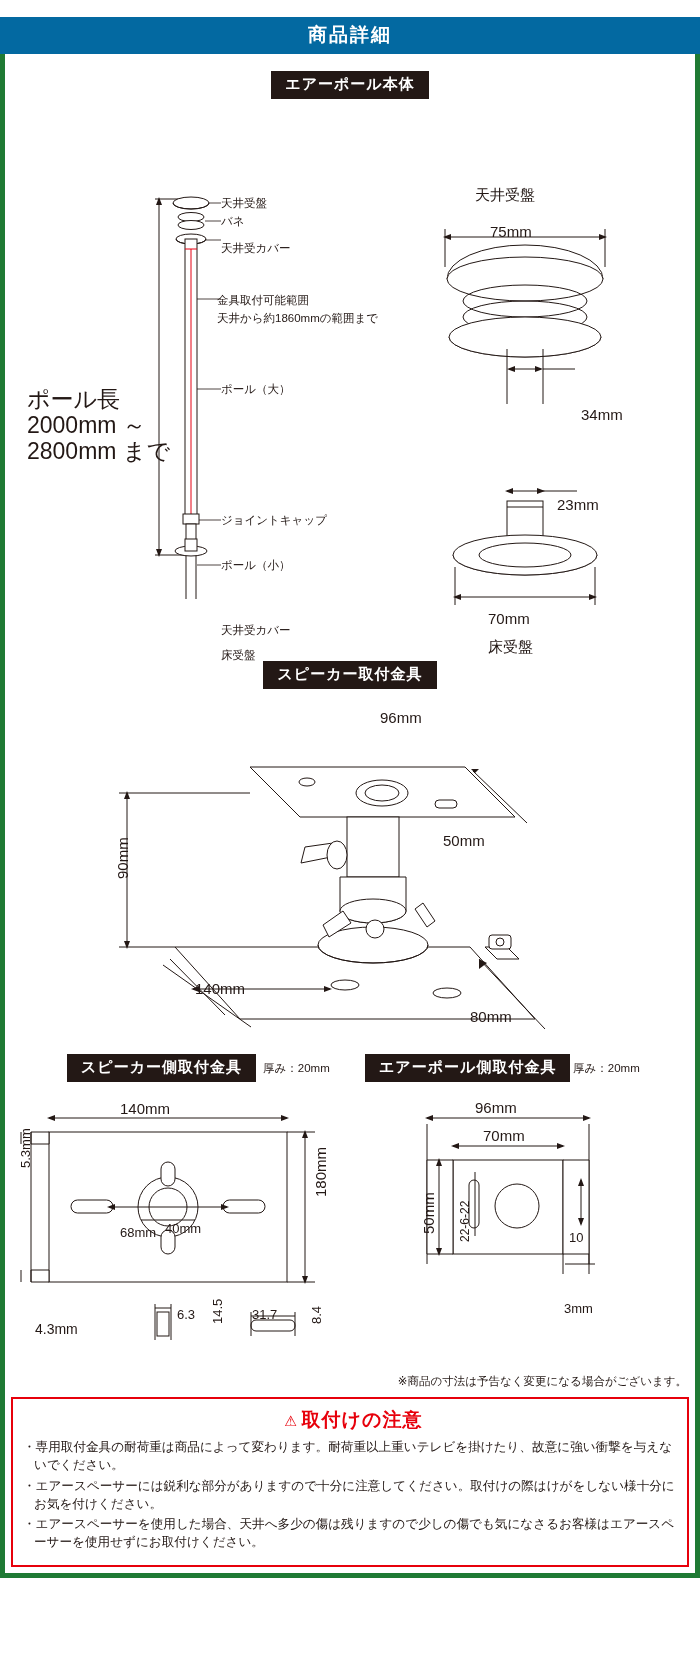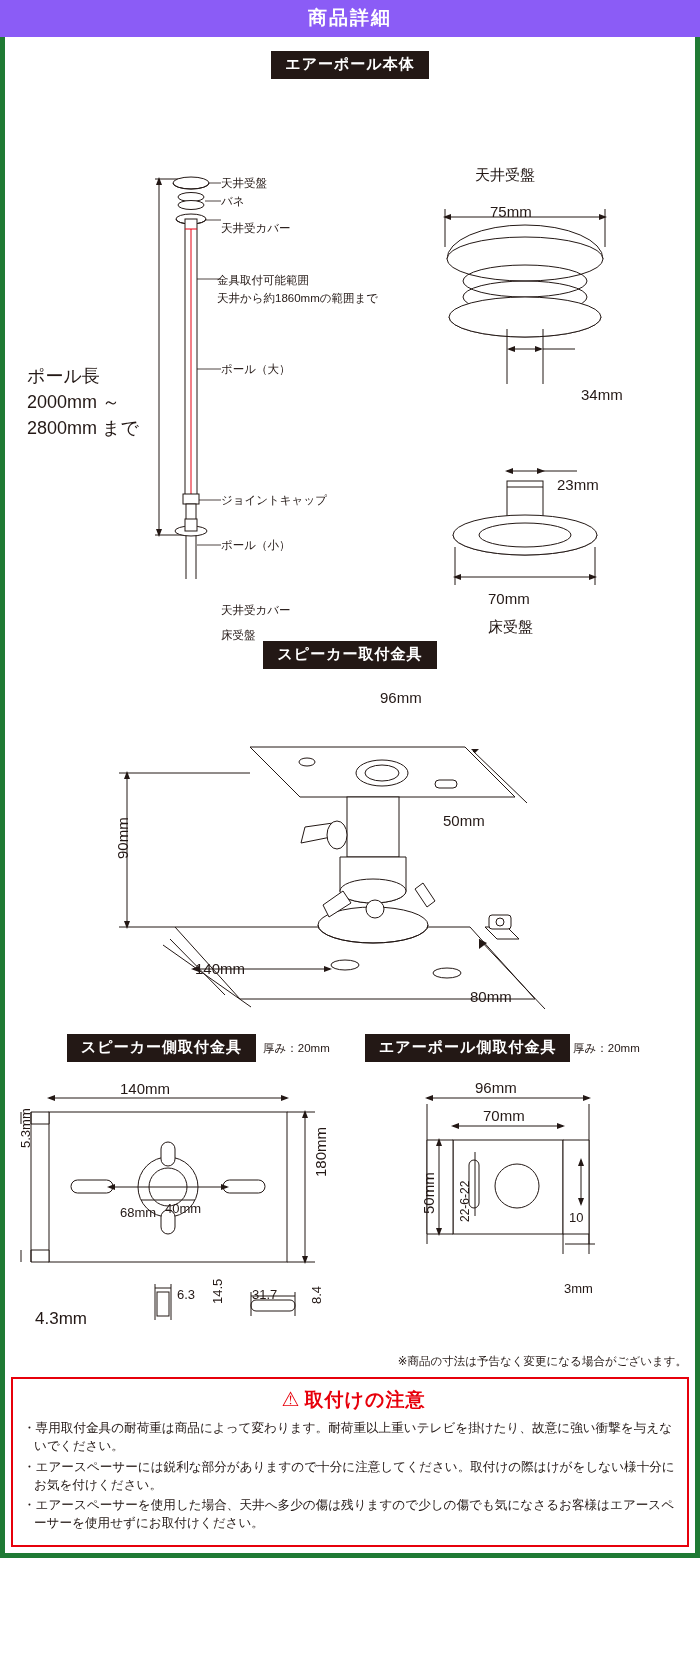--- a/index.html
+++ b/index.html
@@ -13,57 +13,58 @@
   .page{
     width:700px;
     position:relative;
     box-sizing:border-box;
     border-left:5px solid #1f7a34;
     border-right:5px solid #1f7a34;
     border-bottom:5px solid #1f7a34;
   }
   
   .header{
-    background:#8b5cf6;
+    background:#0369a1;
     color:#ffffff;
     text-align:center;
     font-size:19px;
     letter-spacing:2px;
     padding:5px 0 6px 0;
     font-weight:bold;
-    margin:0 -5px;
+    margin:17px -5px;
   }
   
   .chip{
     display:inline-block;
     background:#231815;
     color:#fff;
     font-size:15px;
     font-weight:bold;
     padding:4px 14px 5px 14px;
     letter-spacing:1px;
   }
   .chip-center{text-align:center;margin:14px 0 0 0;}
   .thick{font-size:12px;color:#231815;}
   
   .diagram{position:relative;}
   .lbl{position:absolute;font-size:11.5px;line-height:1.35;white-space:nowrap;color:#231815;}
-  .lbl.big{font-size:18px;}
+  .lbl.big{font-size:23px;}
   .lbl.mid{font-size:15px;}
   .lbl.dim{font-size:15px;}
   .rot90{transform:rotate(-90deg);transform-origin:left top;}
   .note-right{
     text-align:right;font-size:11.5px;padding:0 8px 2px 0;color:#231815;
   }
   
   .caution{
     margin:6px 6px 6px 6px;
     border:2px solid #e7000b;
     box-sizing:border-box;
     padding:6px 3px 10px 10px;
+    font-family:Liberation Mono, monospace;
   }
   .caution-title{
     text-align:center;
     color:#e7000b;
     font-weight:bold;
     font-size:19px;
     letter-spacing:1px;
     margin:2px 0 6px 0;
   }
   .caution-title .tri{font-size:20px;margin-right:4px;}
@@ -328,21 +329,21 @@
         <line x1="146" y1="224" x2="162" y2="224"></line>
 
         <rect x="242" y="236" width="44" height="11" rx="5" fill="#fff"></rect>
         <line x1="242" y1="228" x2="242" y2="252"></line>
         <line x1="286" y1="228" x2="286" y2="252"></line>
         <line x1="242" y1="232" x2="286" y2="232"></line>
       </g>
     </svg>
     <div class="lbl dim" style="left:115px;top:15px;">140mm</div>
     <div class="lbl dim rot90" style="left:12px;top:84px;font-size:13px;">5.3mm</div>
-    <div class="lbl dim" style="left:30px;top:244px;font-size:17px;">4.3mm</div>
+    <div class="lbl dim" style="left:30px;top:236px;font-size:14px;">4.3mm</div>
     <div class="lbl dim rot90" style="left:306px;top:113px;">180mm</div>
     <div class="lbl" style="left:115px;top:140px;font-size:13px;">68mm</div>
     <div class="lbl" style="left:160px;top:136px;font-size:13px;">40mm</div>
     <div class="lbl" style="left:172px;top:222px;font-size:13px;">6.3</div>
     <div class="lbl rot90" style="left:204px;top:240px;font-size:13px;">14.5</div>
     <div class="lbl" style="left:247px;top:222px;font-size:13px;">31.7</div>
     <div class="lbl rot90" style="left:303px;top:240px;font-size:13px;">8.4</div>
 
     <svg width="290" height="260" viewBox="0 0 290 260" style="position:absolute;left:400px;top:0;">
       <g fill="none" stroke="#231815" stroke-width="1">

